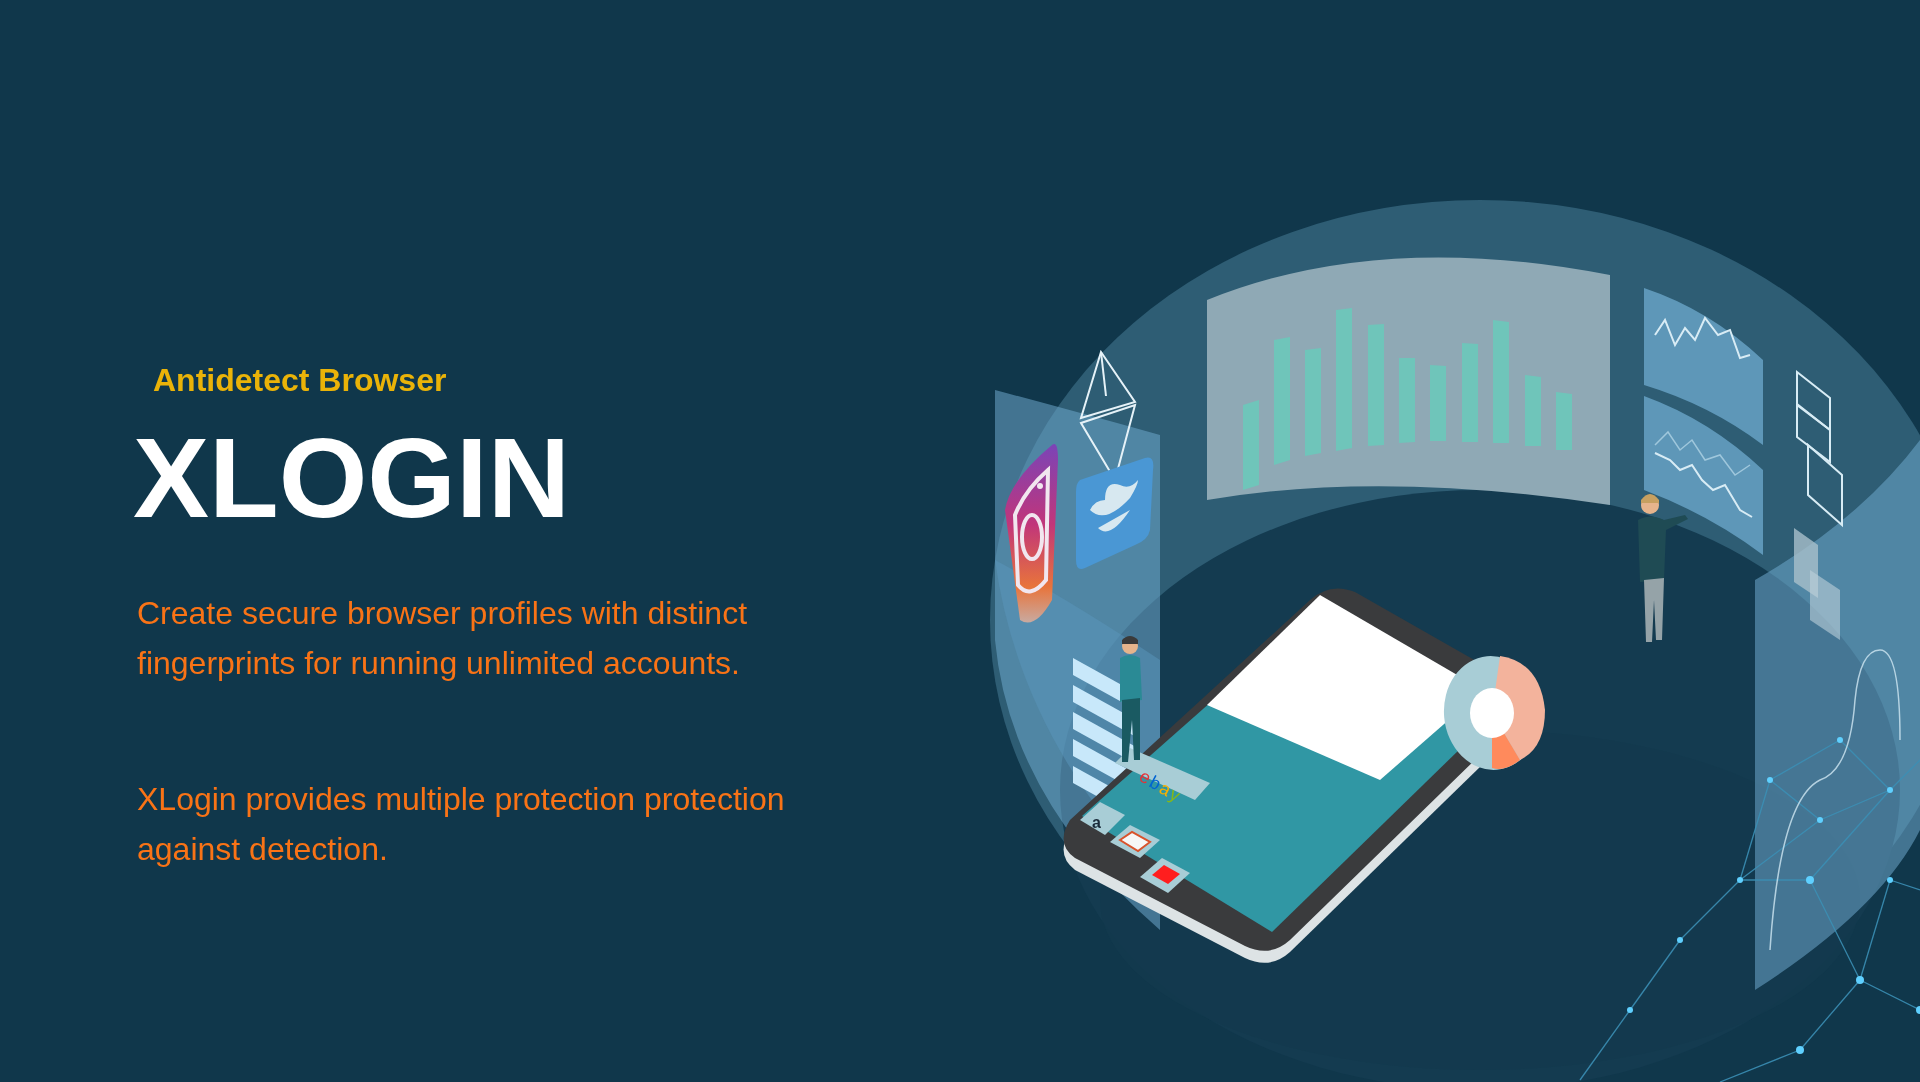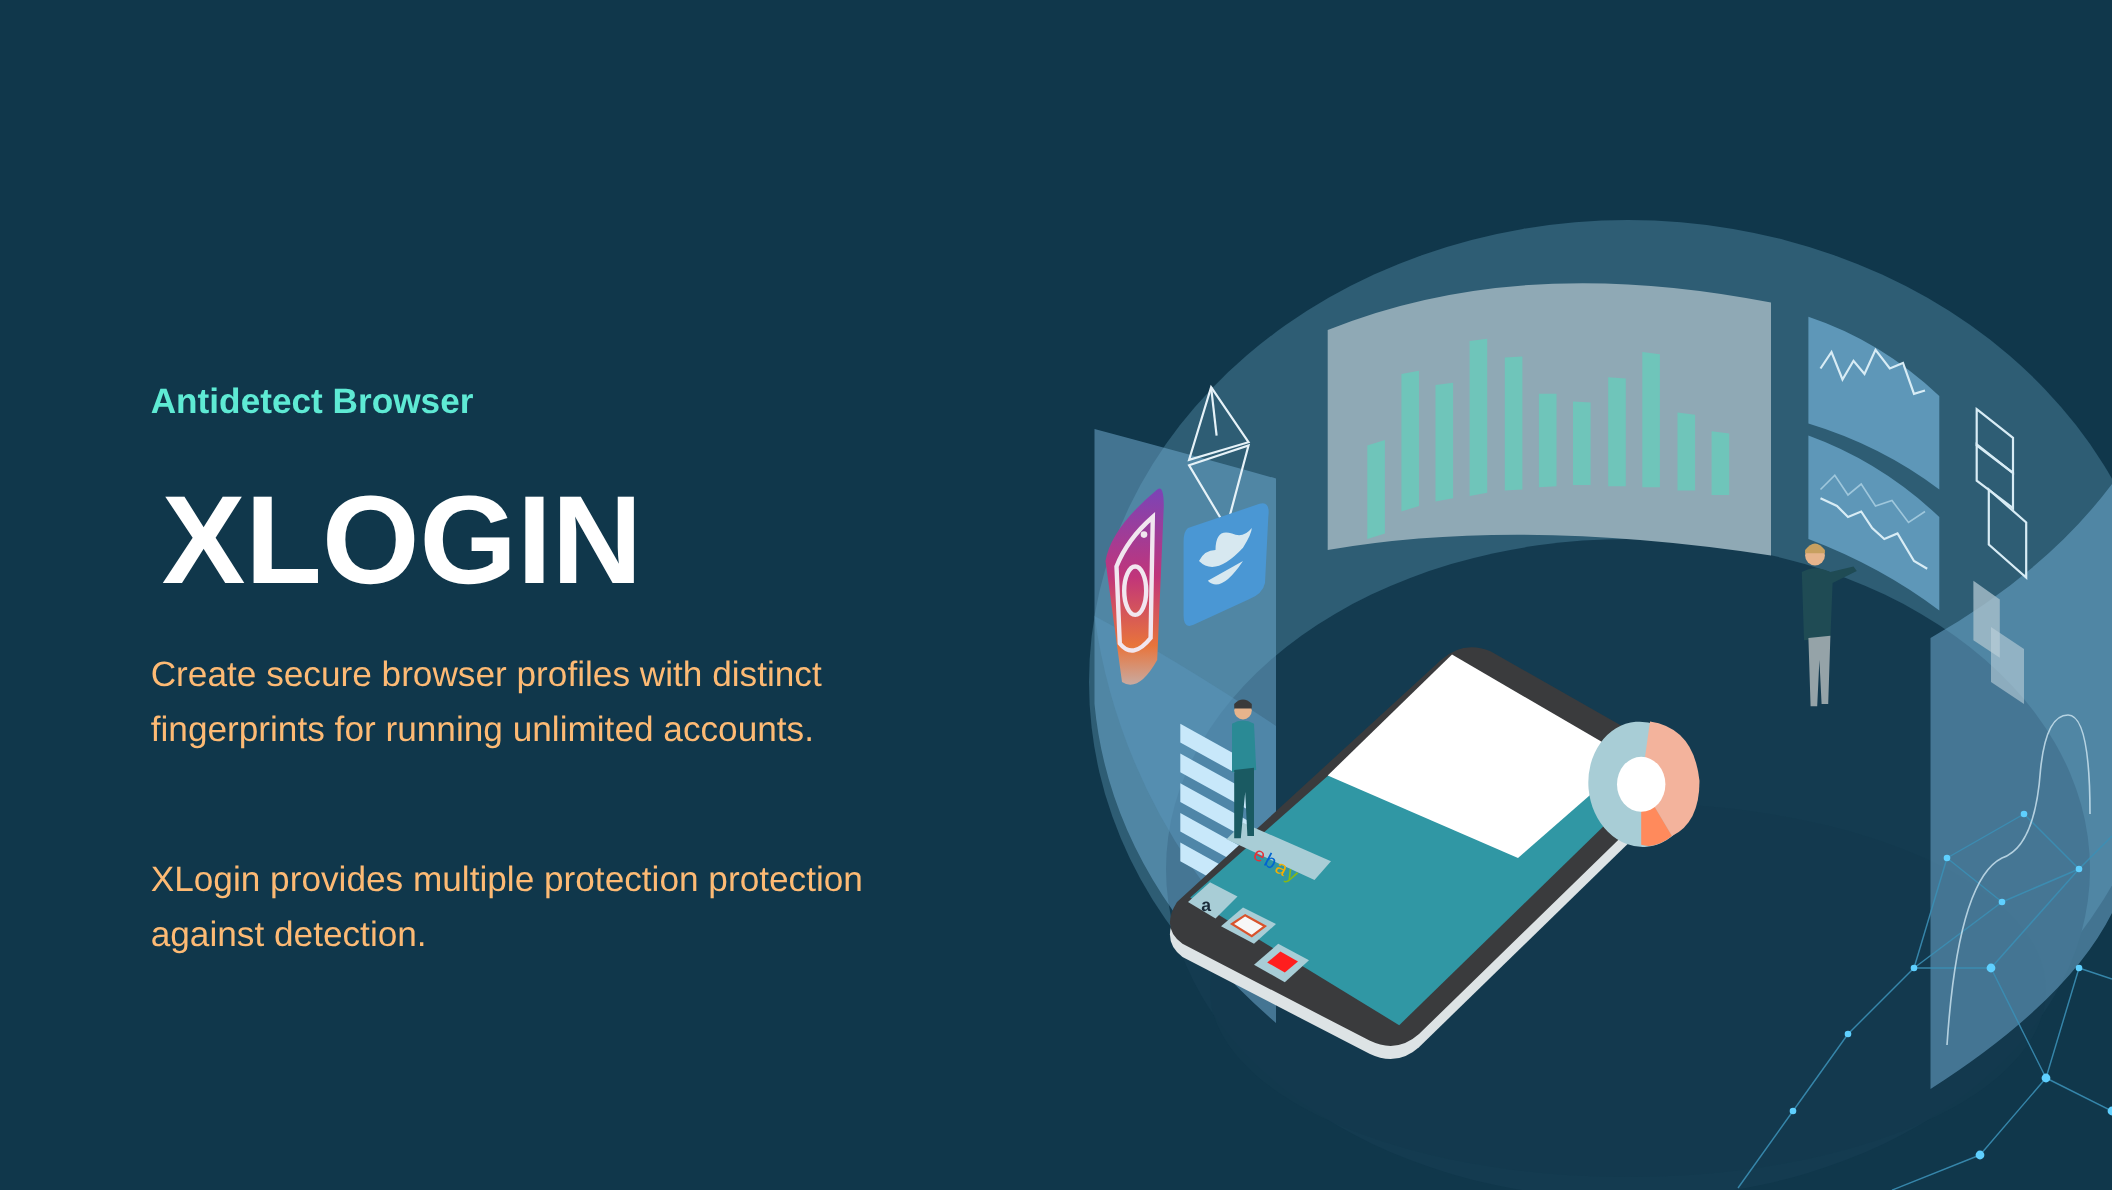--- a/index.html
+++ b/index.html
@@ -17,46 +17,46 @@
     .hero-text {
       position: absolute;
       left: 137px;
       top: 0;
       width: 720px;
     }
     .eyebrow {
       position: absolute;
       top: 344px;
       left: 0;
-      margin: 0;
+      margin: 16px;
       font-size: 32px;
       font-weight: 700;
-      color: #5eead4;
+      color: #eab308;
       line-height: 40px;
       white-space: nowrap;
     }
     .title {
       position: absolute;
       top: 414px;
       left: -4px;
-      margin: 14px;
+      margin: 0;
       font-size: 114px;
       font-weight: 700;
       color: #ffffff;
       line-height: 128px;
       letter-spacing: 0px;
       white-space: nowrap;
     }
     .para {
       position: absolute;
       left: 0;
       margin: 0;
       font-size: 32px;
       font-weight: 400;
-      color: #fdba74;
+      color: #f97316;
       line-height: 50px;
       width: 660px;
     }
     .para-1 { top: 588px; }
     .para-2 { top: 774px; }
     .illustration {
       position: absolute;
       left: 980px;
       top: 180px;
       width: 940px;

